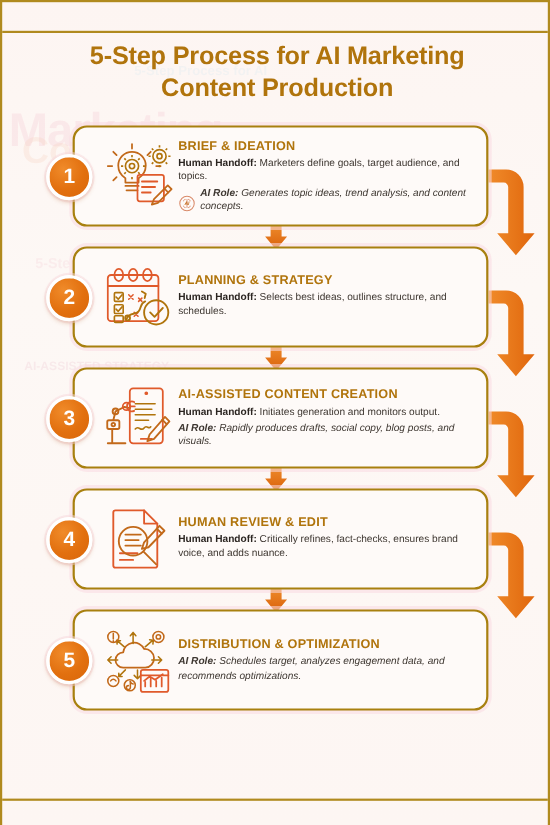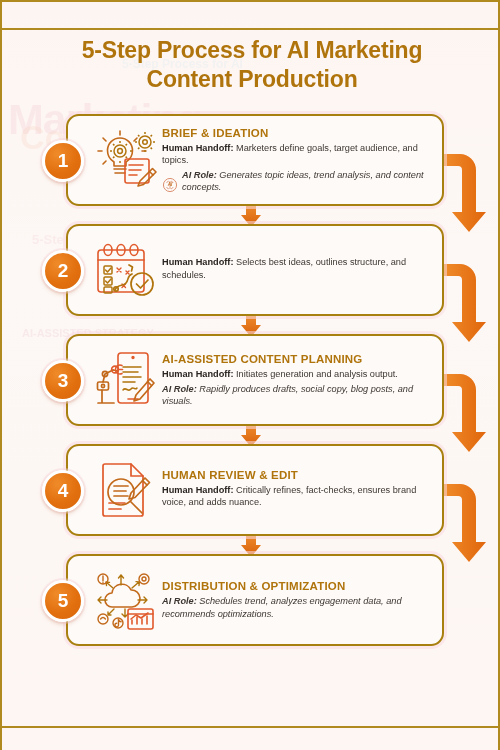--- a/index.html
+++ b/index.html
@@ -332,20 +332,21 @@
               <path d="M37 25l3.5 2-1 4"></path>
               <circle cx="24" cy="49" r="2.2"></circle>
             </g>
             <g fill="none" stroke="#b0740c" stroke-width="1.7" stroke-linecap="round" stroke-linejoin="round">
               <circle cx="50" cy="44" r="11"></circle>
               <path d="M44.5 44l4 4 7.5-8"></path>
             </g>
           </svg>
         </div>
         <div class="content">
+          <div class="head">PLANNING &amp; STRATEGY</div>
           <div class="handoff"><b>Human Handoff:</b><span> Selects best ideas, outlines structure, and schedules.</span></div>
         </div>
       </div>
       <div class="badge">2</div>
       <div class="hook">
         <svg width="52" height="116" viewBox="0 0 52 116">
           <path d="M0 22 h16 a16 16 0 0 1 16 16 v42 h10 l-17 20 -17 -20 h10 v-42 a4 4 0 0 0 -4 -4 h-14 z" fill="url(#hg1)"></path>
         </svg>
       </div>
       <div class="arrow-down">
@@ -381,22 +382,22 @@
               <path d="M26.5 20.5h4"></path>
               <path d="M30 16.5a4.5 4.5 0 1 0 0 8"></path>
             </g>
             <g fill="none" stroke="#c2691a" stroke-width="1.7" stroke-linecap="round" stroke-linejoin="round">
               <path d="M44 46L58 30l4 4-14 16-6 2z"></path>
               <path d="M55.5 32.5l4 4"></path>
             </g>
           </svg>
         </div>
         <div class="content">
-          <div class="head">AI-ASSISTED CONTENT PLANNING</div>
-          <div class="handoff"><b>Human Handoff:</b><span> Initiates generation and analysis output.</span></div>
+          <div class="head">AI-ASSISTED CONTENT CREATION</div>
+          <div class="handoff"><b>Human Handoff:</b><span> Initiates generation and monitors output.</span></div>
           <div class="airole">
             <span class="ai-text"><span class="ai-label">AI Role:</span><span> Rapidly produces drafts, social copy, blog posts, and visuals.</span></span>
           </div>
         </div>
       </div>
       <div class="badge">3</div>
       <div class="hook">
         <svg width="52" height="116" viewBox="0 0 52 116">
           <path d="M0 22 h16 a16 16 0 0 1 16 16 v42 h10 l-17 20 -17 -20 h10 v-42 a4 4 0 0 0 -4 -4 h-14 z" fill="url(#hg1)"></path>
         </svg>
@@ -477,21 +478,21 @@
               <rect x="36" y="42" width="25" height="20" rx="2"></rect>
               <path d="M36 47h25"></path>
               <path d="M40 57v-4M45 57v-7M50 57v-5M55 57v-8"></path>
               <path d="M39 52l5-4 5 3 7-5"></path>
             </g>
           </svg>
         </div>
         <div class="content">
           <div class="head">DISTRIBUTION &amp; OPTIMIZATION</div>
           <div class="airole">
-            <span class="ai-text"><span class="ai-label">AI Role:</span><span> Schedules trend, analyzes engagement data, and recommends optimizations.</span></span>
+            <span class="ai-text"><span class="ai-label">AI Role:</span><span> Schedules target, analyzes engagement data, and recommends optimizations.</span></span>
           </div>
         </div>
       </div>
       <div class="badge">5</div>
     </div>
 
   </div>
 </div>
 
 </body></html>

